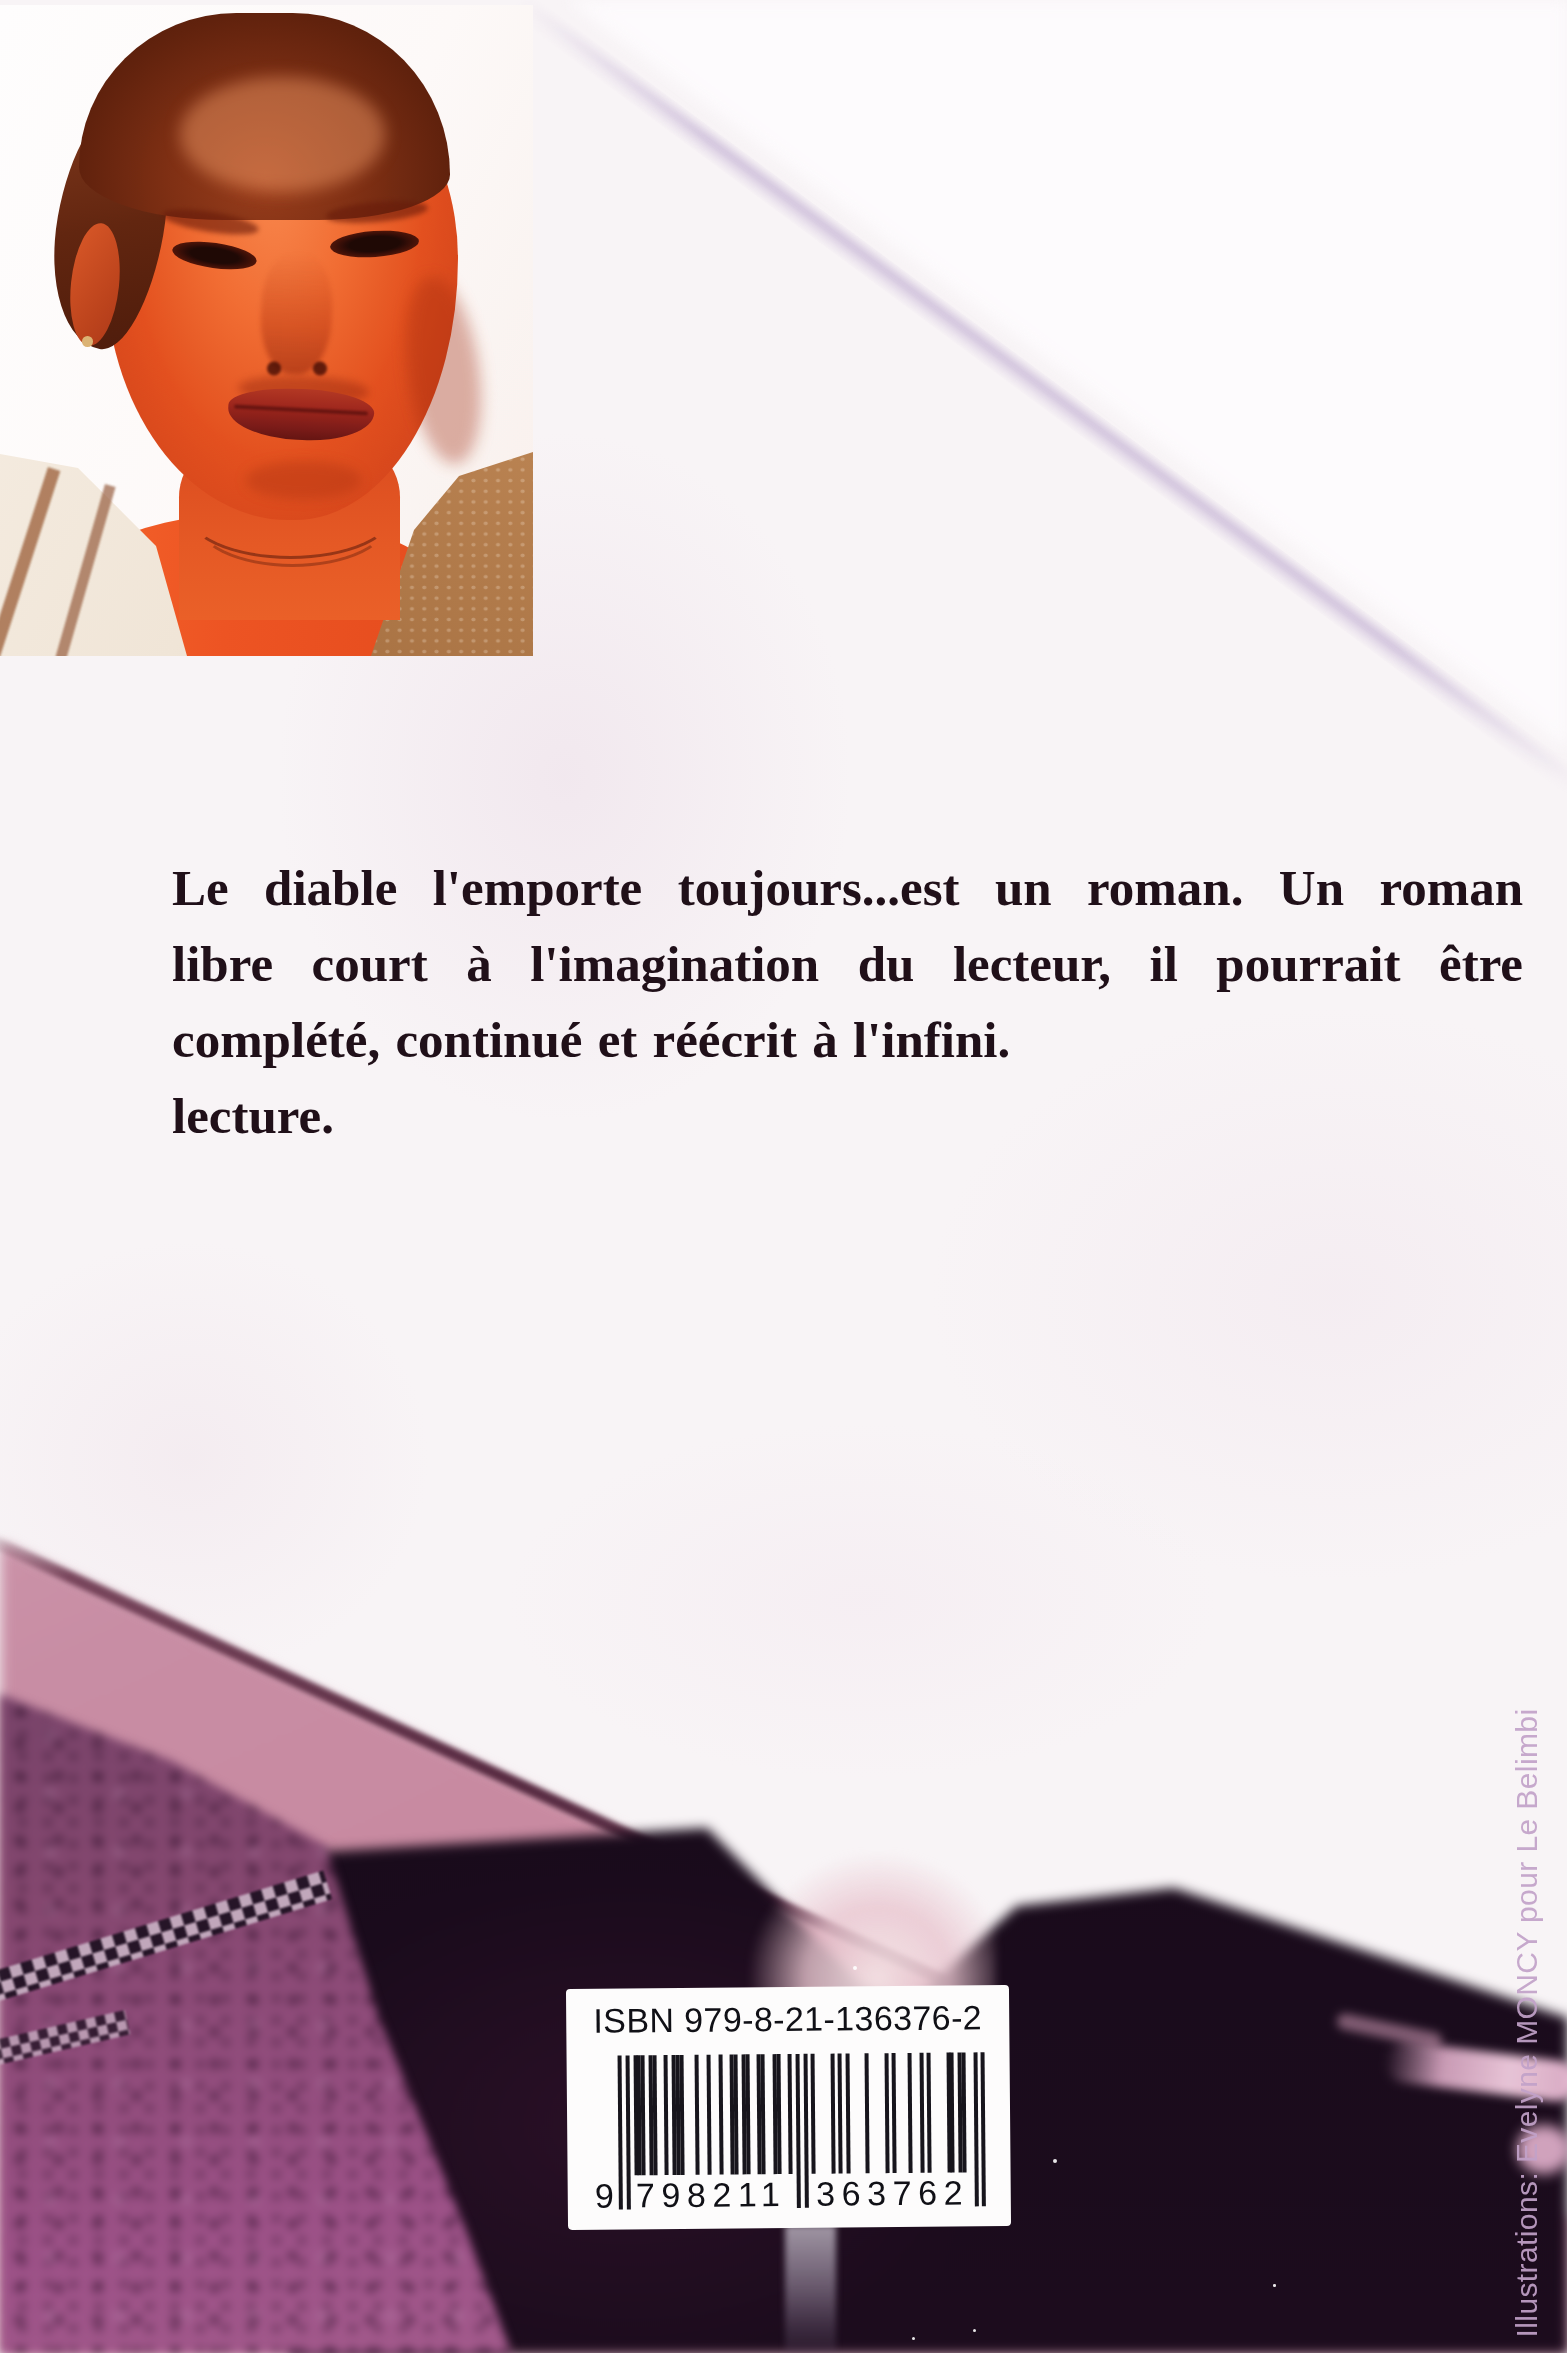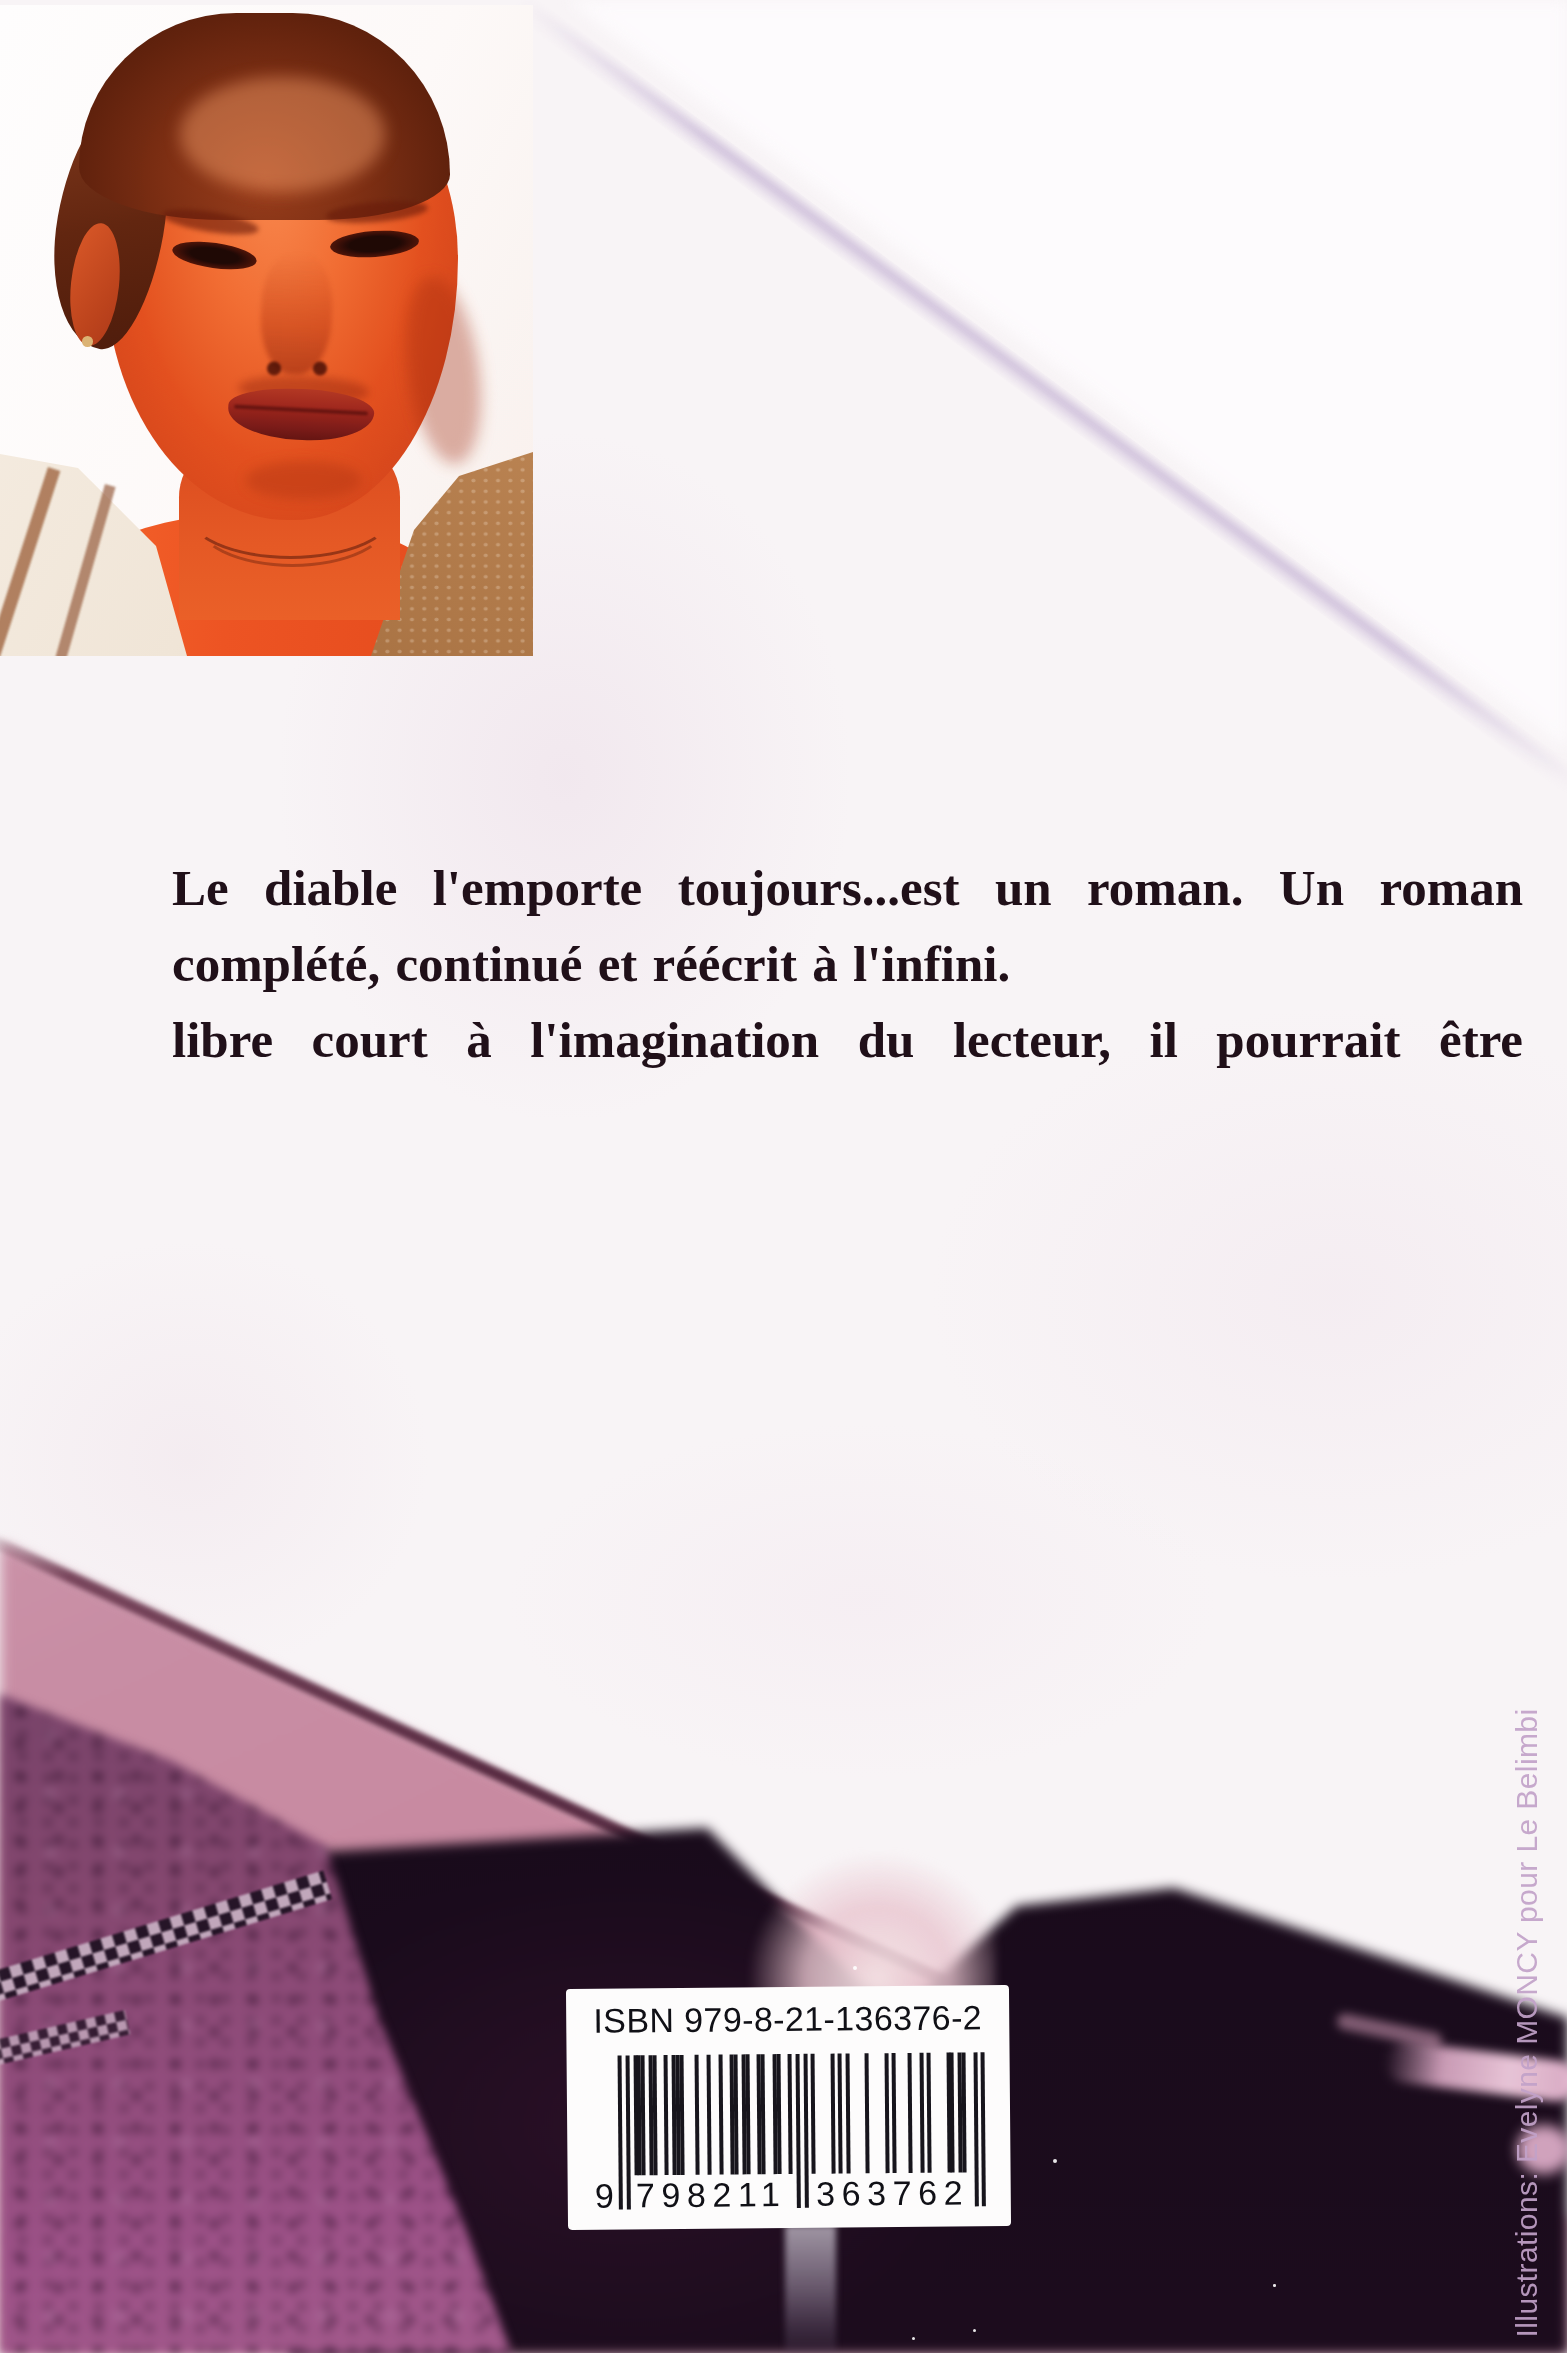--- a/index.html
+++ b/index.html
@@ -194,22 +194,23 @@
     <div class="abs ph-nostrils"></div>
     <div class="abs ph-lipshadow"></div>
     <div class="abs ph-lips"></div>
     <div class="abs ph-lipline"></div>
     <div class="abs ph-chin"></div>
     <div class="abs ph-glow"></div>
   </div>
 
   <div class="abs synopsis">
       <div class="line j">Le diable l'emporte toujours...est un roman. Un roman</div>
+      <div class="line j">libre court à l'imagination du lecteur, il pourrait être</div>
       <div class="line">complété, continué et réécrit à l'infini.</div>
-      <div class="line j">libre court à l'imagination du lecteur, il pourrait être</div>
+      <div class="line">lecture.</div>
     </div>
 
   <div class="blurwrap" style="filter:blur(6.6px);">
     <div class="pink-surface"></div>
   </div>
   <div class="abs noint dark-line"></div>
   <div class="blurwrap" style="filter:blur(5.7px);">
     <div class="dark-mass"></div>
   </div>
   <div class="blurwrap" style="filter:blur(4.9px);">

